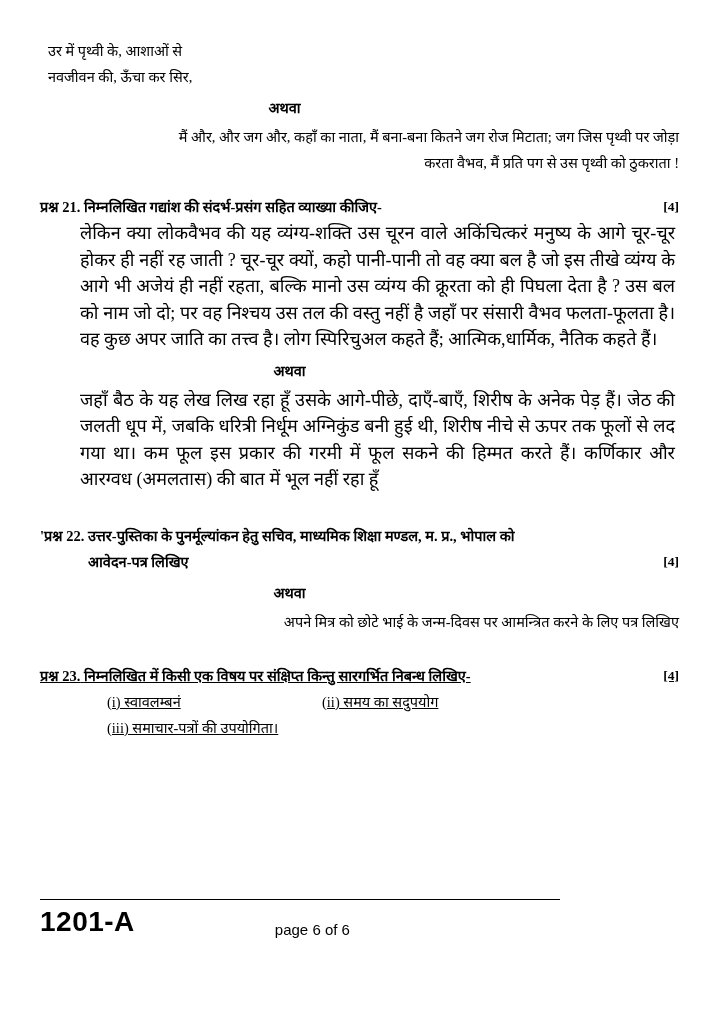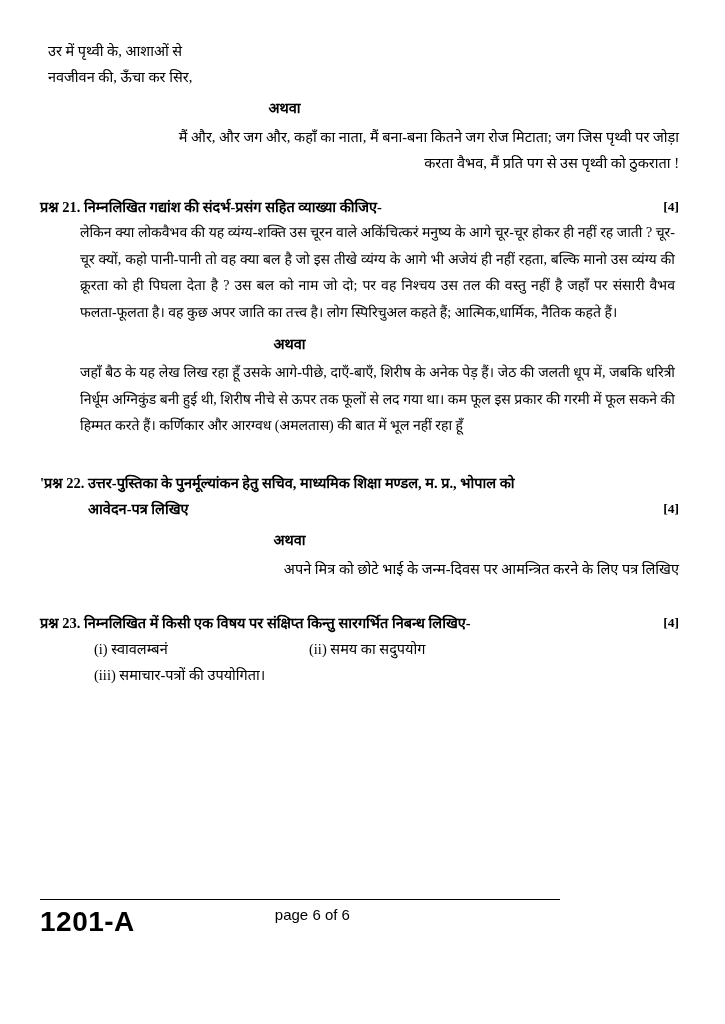--- a/index.html
+++ b/index.html
@@ -63,21 +63,21 @@
     font-weight: 700;
   }
   .marks {
     flex: 0 0 auto;
     font-size: 13.5px;
     font-weight: 700;
     padding-left: 10px;
     white-space: nowrap;
   }
   .q-body {
-    font-size: 14px;
+    font-size: 18px;
     line-height: 26.5px;
     padding-left: 40px;
     padding-right: 4px;
     text-align: justify;
   }
 
   .q22-wrap .q-line2 {
     display: flex;
     align-items: flex-start;
     font-size: 14.5px;
@@ -90,40 +90,41 @@
   }
 
   
   .topics {
     padding-left: 54px;
     font-size: 14.5px;
     line-height: 26px;
   }
   .topics-row {
     display: flex;
+    margin-left: 13px;
   }
   .topics-row .t1 {
     width: 215px;
   }
 
   
   .footer {
     position: absolute;
     left: 40px;
     right: 46px;
     bottom: 86px;
   }
   .footer-rule {
     border-top: 1.6px solid #000;
     width: 520px;
     margin-bottom: 6px;
   }
   .footer-row {
     display: flex;
-    align-items: flex-start;
+    align-items: flex-end;
   }
   .paper-code {
     font-family: "Liberation Sans", sans-serif;
     font-size: 28px;
     font-weight: 700;
     letter-spacing: 0.5px;
   }
   .page-label {
     font-family: "Liberation Sans", sans-serif;
     font-size: 15px;
@@ -169,21 +170,21 @@
       </div>
     </div>
     <div class="q-line2">
       <span>आवेदन-पत्र लिखिए</span>
       <span class="marks">[4]</span>
     </div>
     <div class="center-alt narrow">अथवा</div>
     <div class="indent-para">अपने मित्र को छोटे भाई के जन्म-दिवस पर आमन्त्रित करने के लिए पत्र लिखिए</div>
   </div>
 
-  <div class="q-block" style="margin-top:28px;">
+  <div class="q-block" style="margin-top:28px;text-decoration:underline;">
     <div class="q-head">
       <div class="q-text">
         <span>प्रश्न 23.</span>
         <span>निम्नलिखित में किसी एक विषय पर संक्षिप्त किन्तु सारगर्भित निबन्ध लिखिए-</span>
       </div>
       <div class="marks">[4]</div>
     </div>
     <div class="topics">
       <div class="topics-row">
         <div class="t1">(i) स्वावलम्बनं</div>

